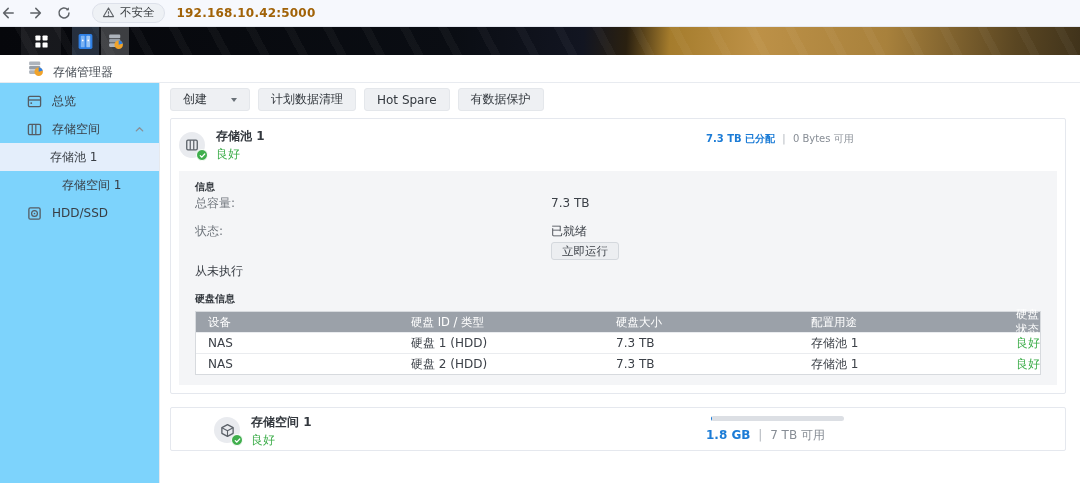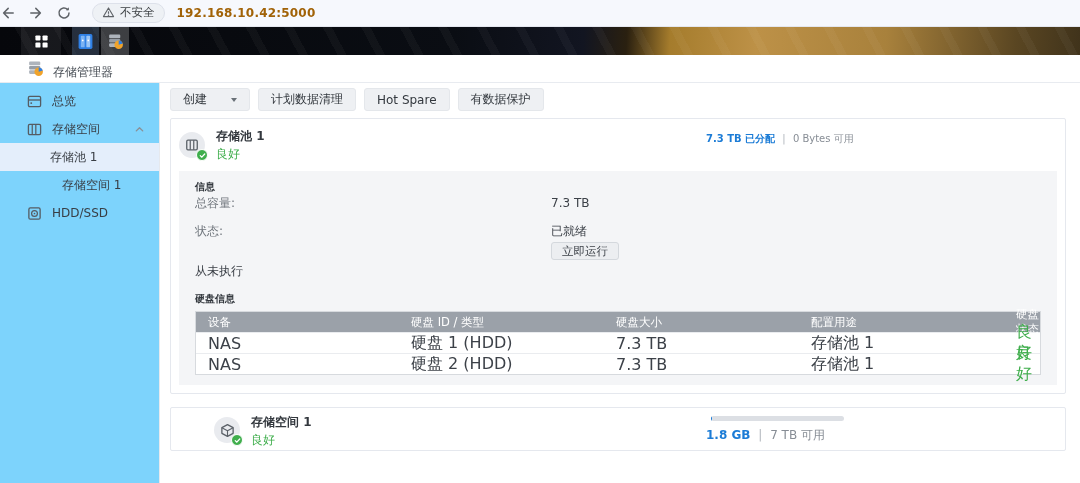--- a/index.html
+++ b/index.html
@@ -72,21 +72,21 @@
   .drow { display:flex; font-size:12px; line-height:16px; }
   .dlabel { width:356px; flex:none; color:#70767d; }
   .dvalue { color:#3c4148; }
   .run-btn { margin:3px 0; height:18px; padding:0 10px; background:#eceef1;
     border:1px solid #d4d8dd; border-radius:3px; font-size:11.5px; color:#3c4148;
     cursor:pointer; font-family:inherit; }
 
   .dtable { border:1px solid #d7dade; background:#fff; margin-top:4px; }
   .thead { display:flex; background:#9ba1a9; color:#fff; font-size:11.5px;
     height:20px; align-items:center; }
-  .trow { display:flex; height:21px; align-items:center; font-size:16px;
+  .trow { display:flex; height:21px; align-items:center; font-size:12px;
     color:#3c4148; border-top:1px solid #eaecef; cursor:pointer; }
   .c1 { width:215px; padding-left:12px; flex:none; }
   .c2 { width:205px; flex:none; }
   .c3 { width:195px; flex:none; }
   .c4 { width:205px; flex:none; }
   .c5 { flex:1; }
   .ok { color:#3fae4c; }
 
   
   .volume-card { margin-top:13px; border:1px solid #e5e8ee; border-radius:2px;

